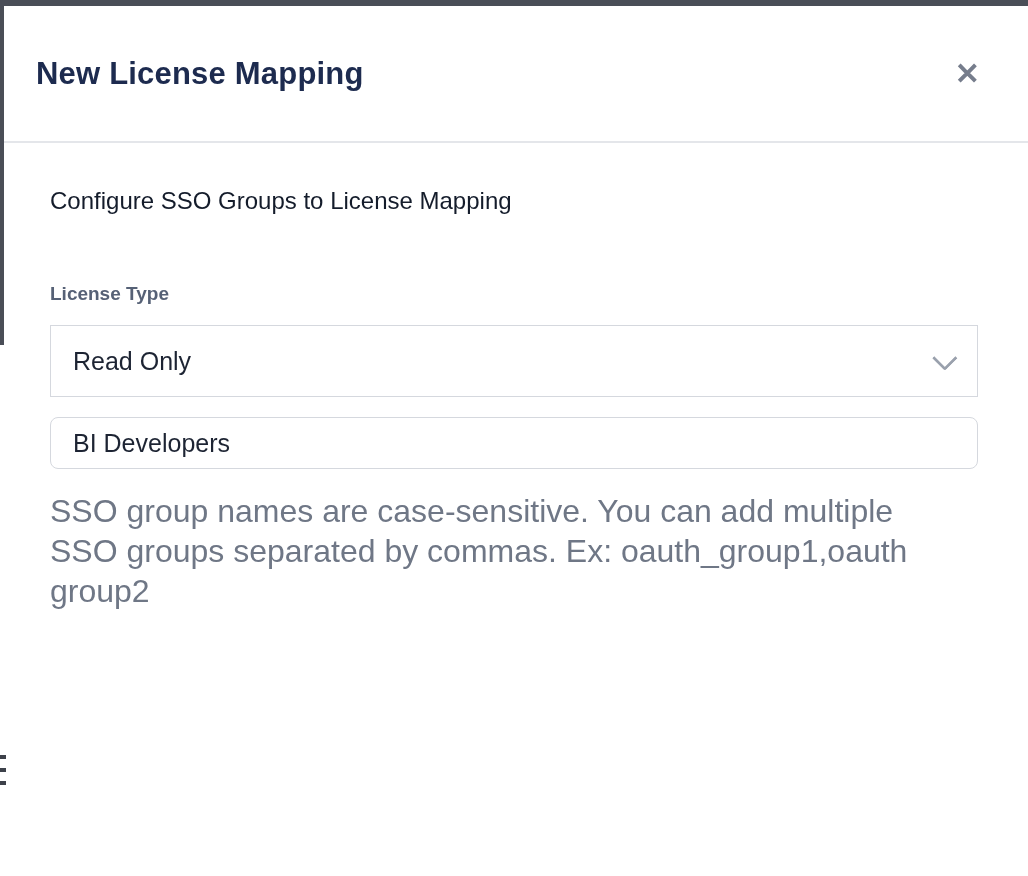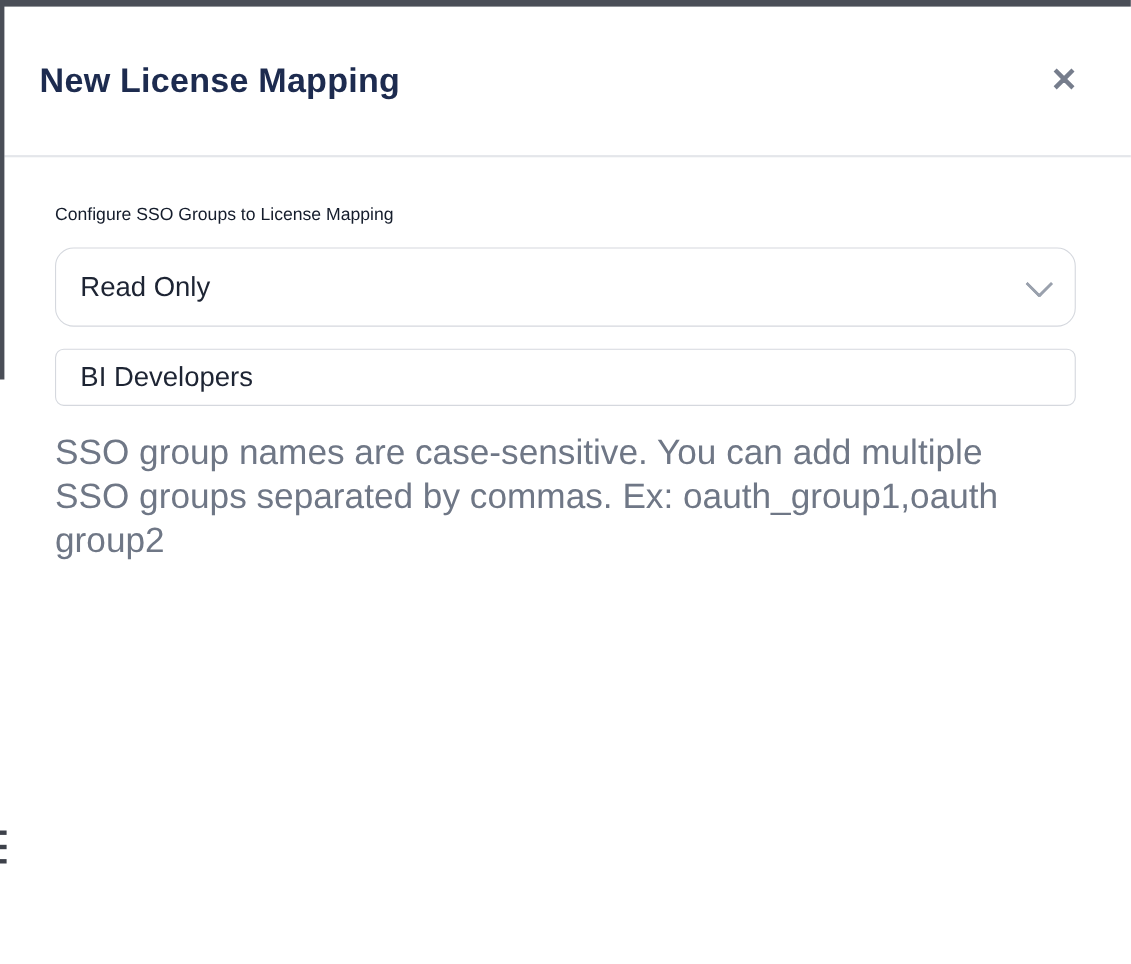--- a/index.html
+++ b/index.html
@@ -79,37 +79,37 @@
     font-weight: 700;
     color: #767d8c;
   }
 
   .modal-body {
     padding: 0 50px 0 46px;
   }
 
   .subtitle {
     margin: 44px 0 0 0;
-    font-size: 16px;
+    font-size: 24px;
     color: #141c2b;
   }
 
   .field-label {
     display: block;
     margin-top: 68px;
     font-size: 19px;
     font-weight: 700;
     color: #566176;
   }
 
   .select-control {
     margin-top: 20px;
     height: 72px;
     border: 1.5px solid #d5d8de;
-    border-radius: 17px;
+    border-radius: 0;
     background: #ffffff;
     display: flex;
     align-items: center;
     justify-content: space-between;
     padding: 0 26px 0 22px;
     box-sizing: border-box;
     cursor: pointer;
   }
   .select-value {
     font-size: 25px;
@@ -164,20 +164,21 @@
     <button class="close-button">
       <span class="close-glyph">✕</span>
     </button>
   </div>
 
   <div class="modal-body">
 
     <p class="subtitle">Configure SSO Groups to License Mapping</p>
 
     <div class="field">
+      <label class="field-label">License Type</label>
       <div class="select-control">
         <span class="select-value">Read Only</span>
         <span class="chevron-down"></span>
       </div>
     </div>
 
     <div class="field">
       <input class="text-input" type="text" value="BI Developers" style="">
       <p class="help-text">SSO group names are case-sensitive. You can add multiple SSO groups separated by commas. Ex: oauth_group1,oauth group2</p>
     </div>

